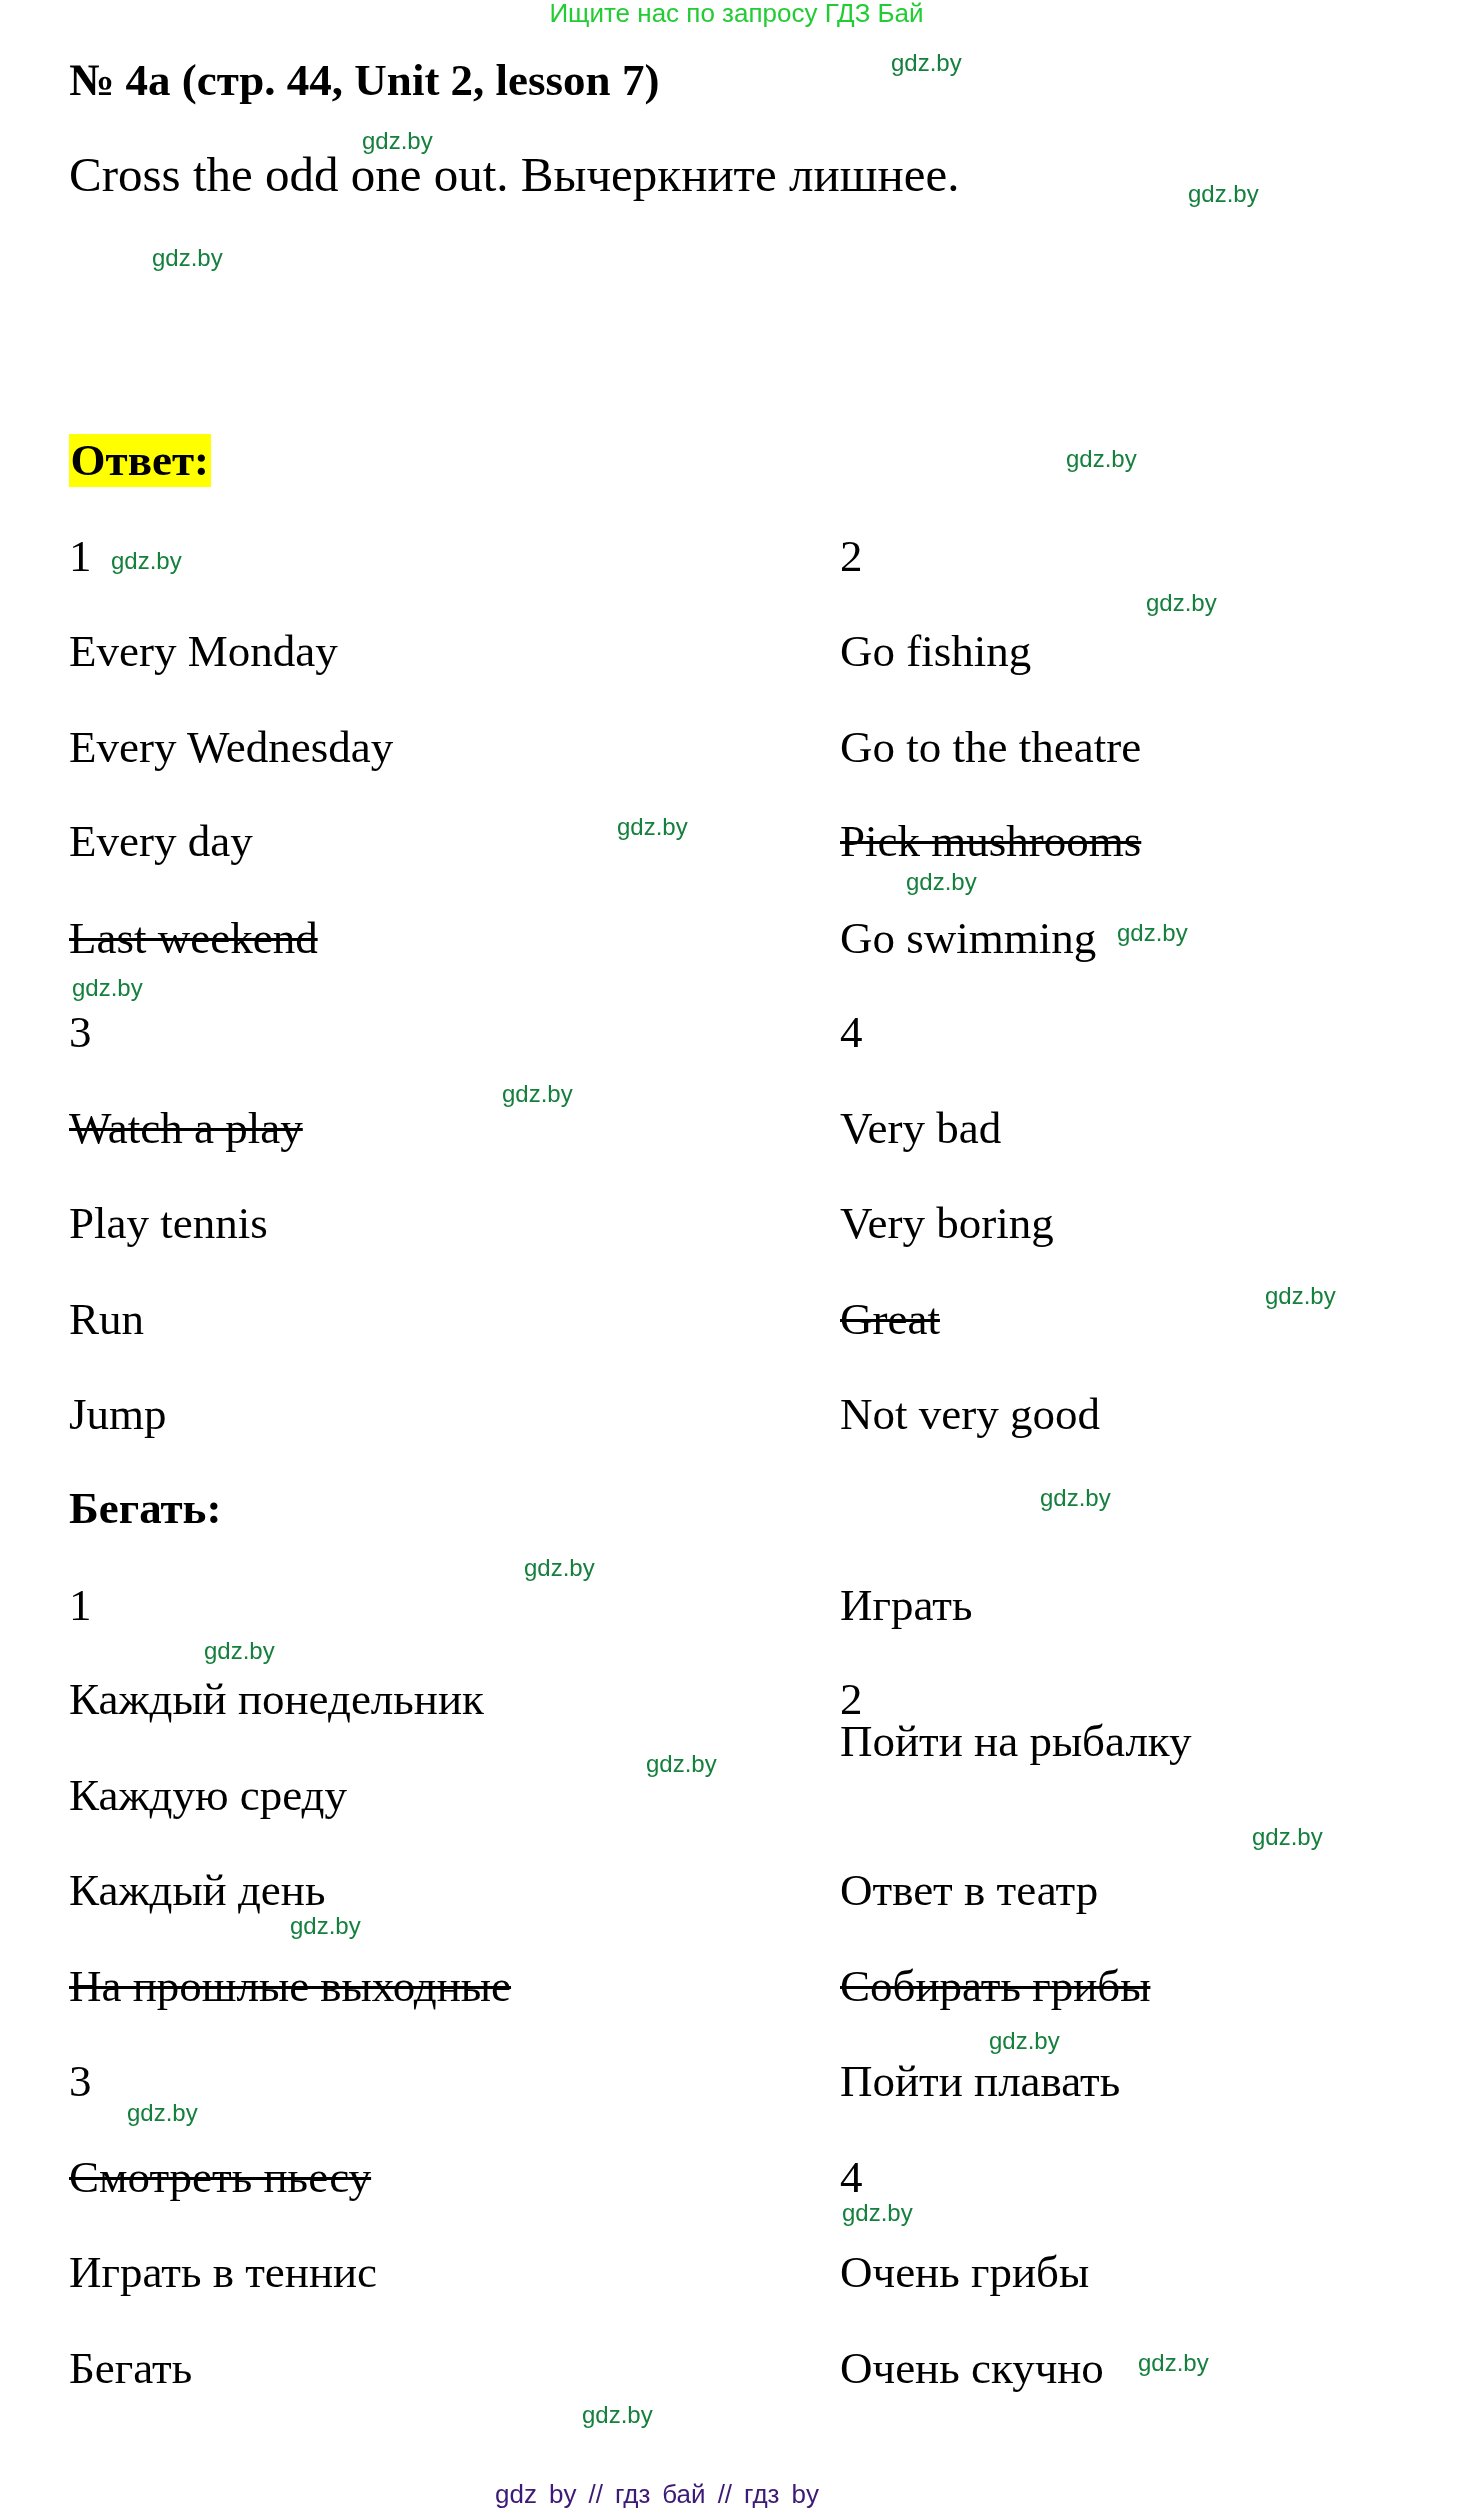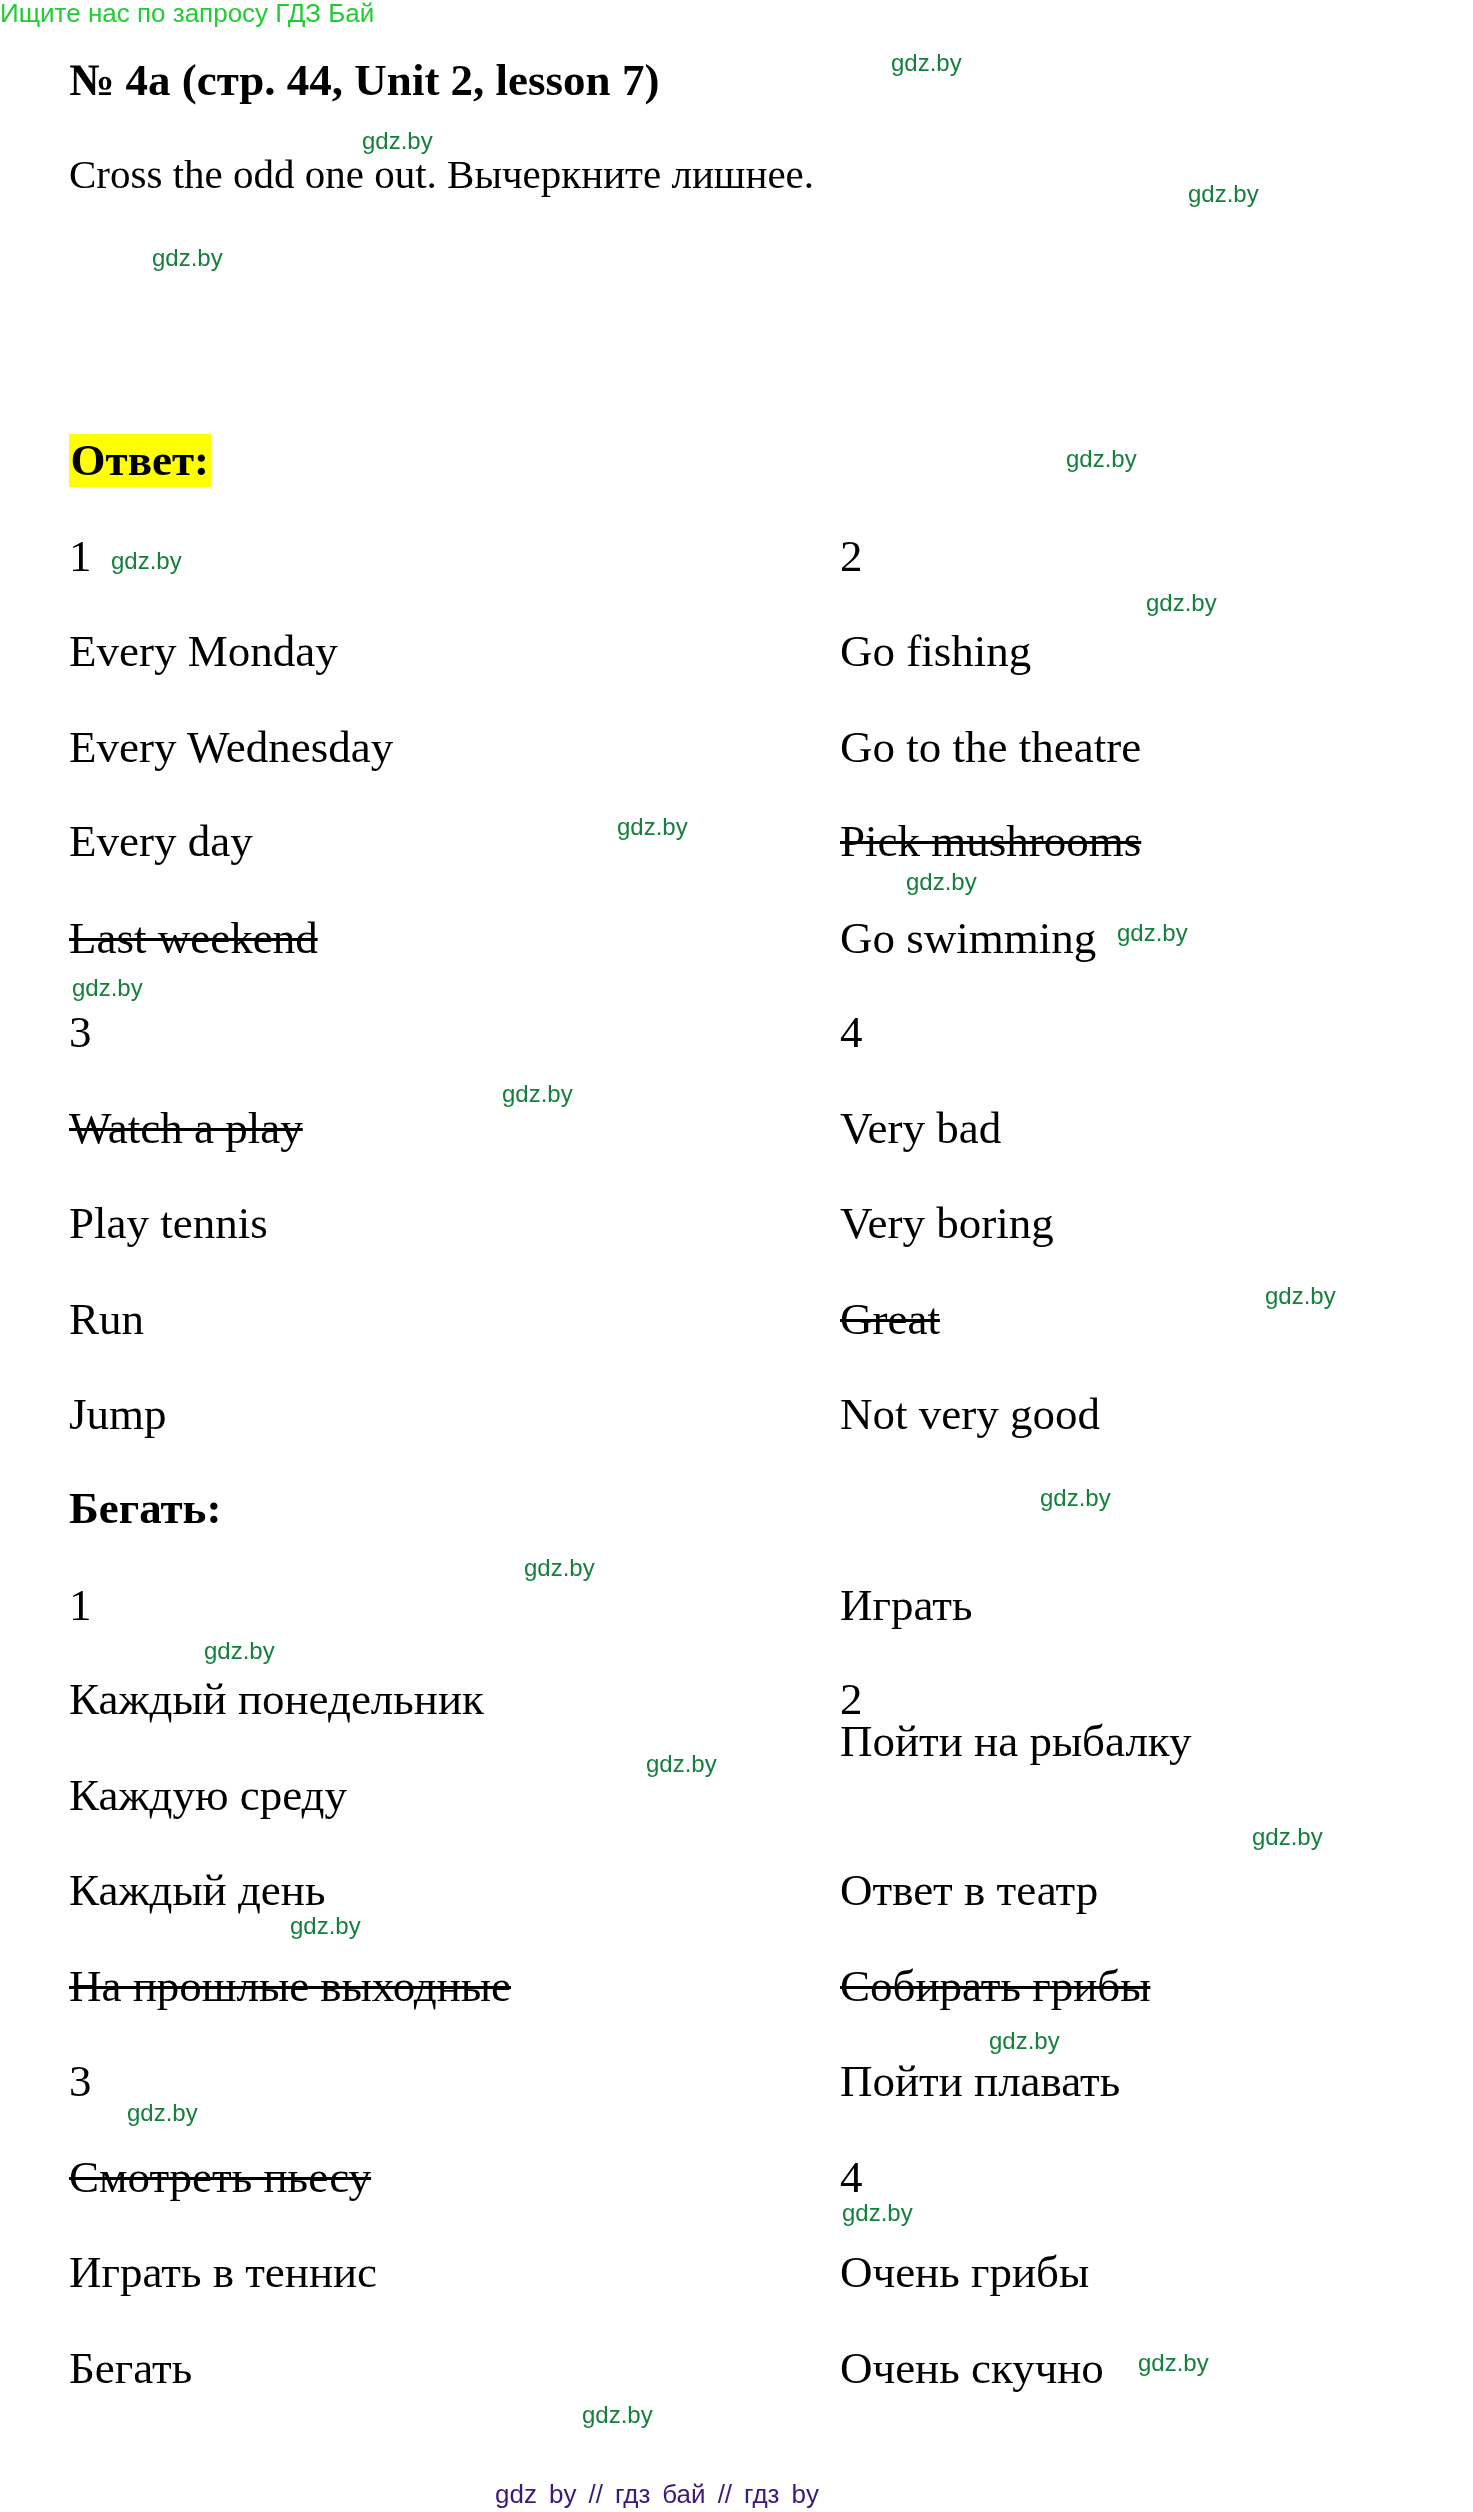--- a/index.html
+++ b/index.html
@@ -11,34 +11,35 @@
       width: 1473px;
       height: 2512px;
       position: relative;
       overflow: hidden;
       font-family: "Liberation Serif", "DejaVu Serif", serif;
       color: #000000;
     }
     .abs { position: absolute; white-space: nowrap; }
     .top-banner {
       left: 0; top: 0; width: 1473px;
+      text-align: center;
       font-family: "Liberation Sans", "DejaVu Sans", sans-serif;
       font-size: 26px;
       line-height: 27px;
       color: #22cc33;
     }
     .title {
       left: 69px; top: 53px;
       font-weight: bold;
       font-size: 45px;
       line-height: 55px;
     }
     .subtitle {
       left: 69px; top: 147px;
-      font-size: 41px;
+      font-size: 49px;
       line-height: 55px;
     }
     .answer-label {
       left: 69px; top: 434px;
       font-weight: bold;
       font-size: 45px;
       line-height: 53px;
       background: #ffff00;
       padding: 0 1.6px;
     }

